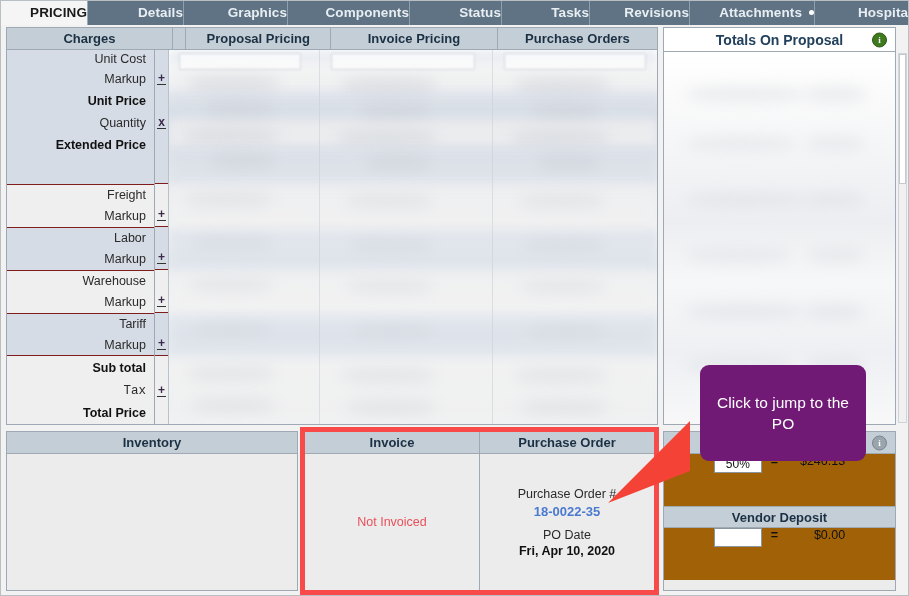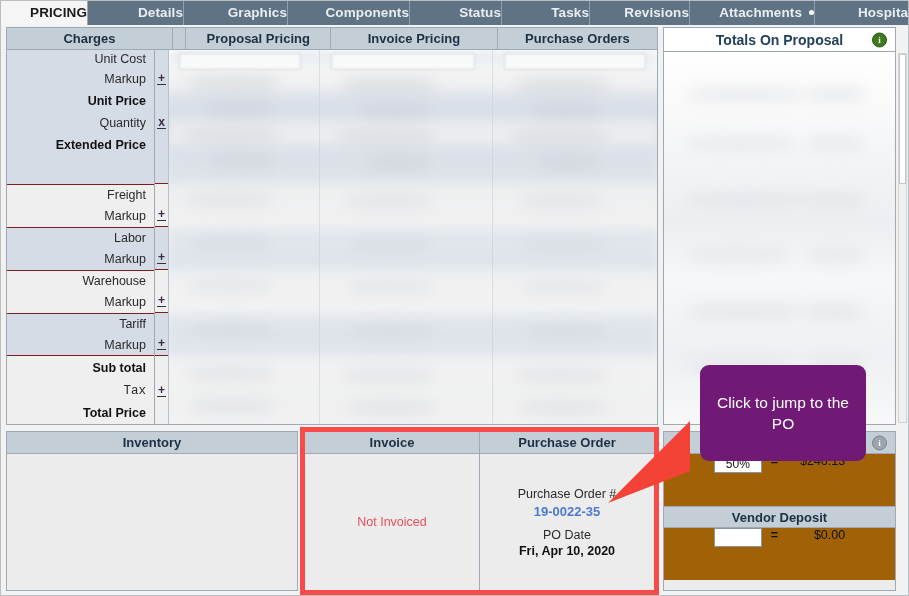--- a/index.html
+++ b/index.html
@@ -464,21 +464,21 @@
       <div class="col first">
         <div class="ch">Invoice</div>
         <div class="cb">
           <span class="notinv">Not Invoiced</span>
         </div>
       </div>
       <div class="col">
         <div class="ch">Purchase Order</div>
         <div class="cb">
           <span class="po-label">Purchase Order #</span>
-          <span class="po-link">19-0022-35</span>
+          <span class="po-link">18-0022-35</span>
           <span class="po-date-lbl">PO Date</span>
           <span class="po-date">Fri, Apr 10, 2020</span>
         </div>
       </div>
     </div>
     <div class="redbox"></div>
 
     <div class="deposits">
       <div class="panel-hdr">
         <span>Client Deposit</span>

